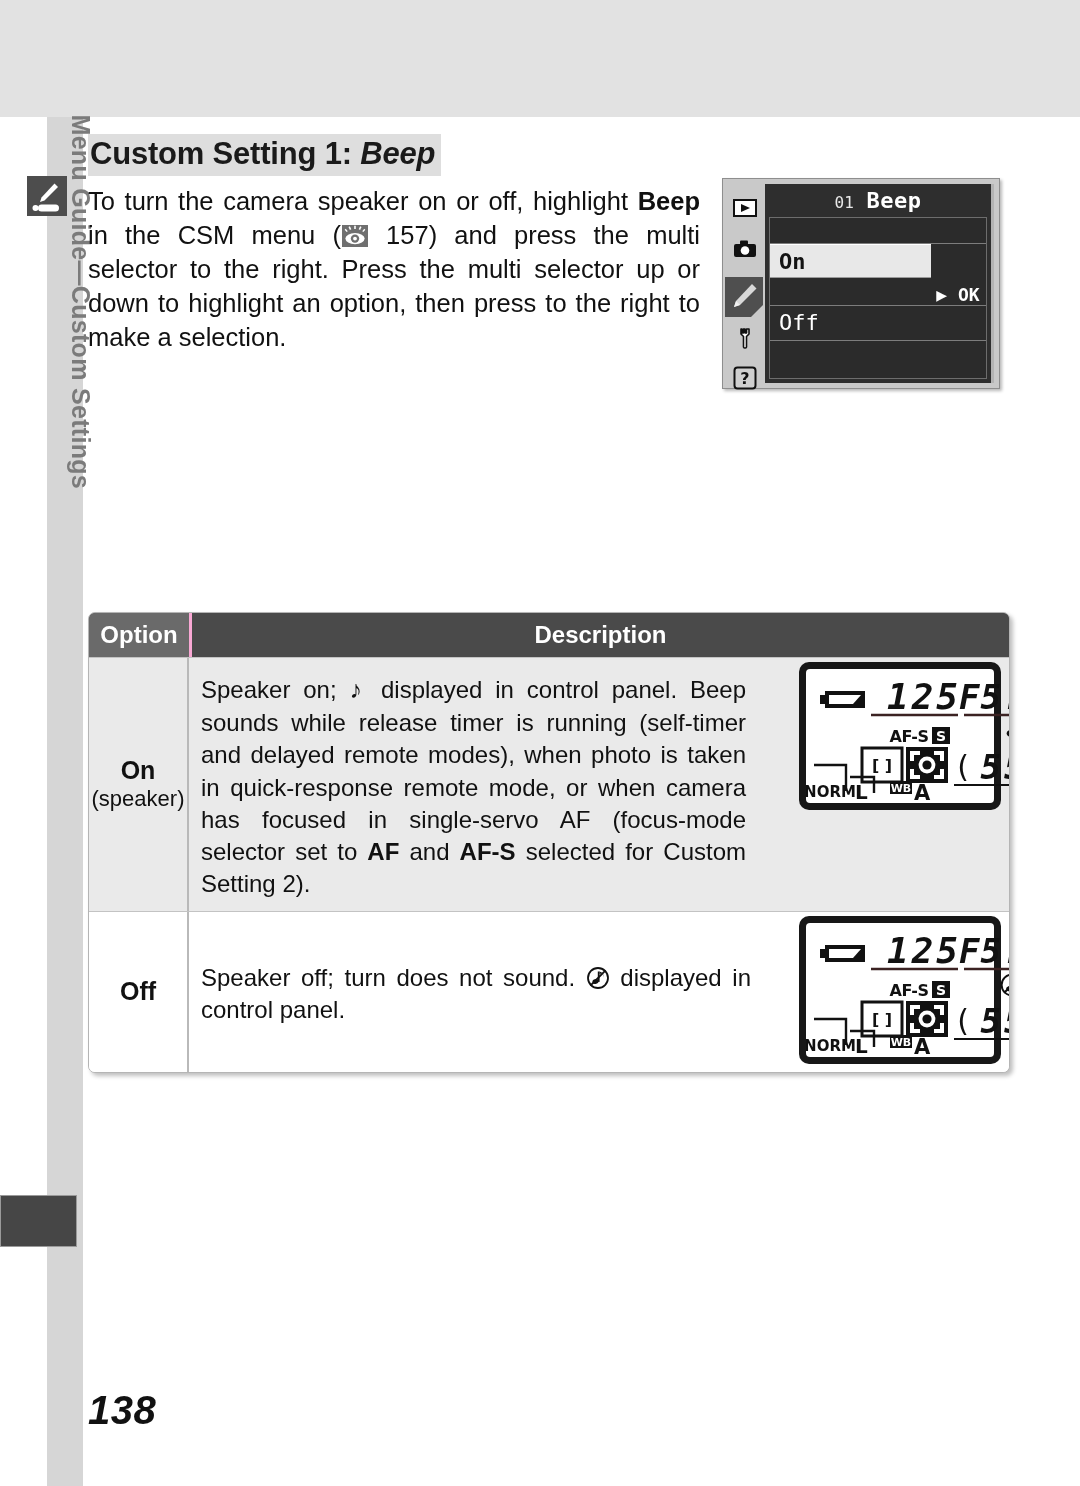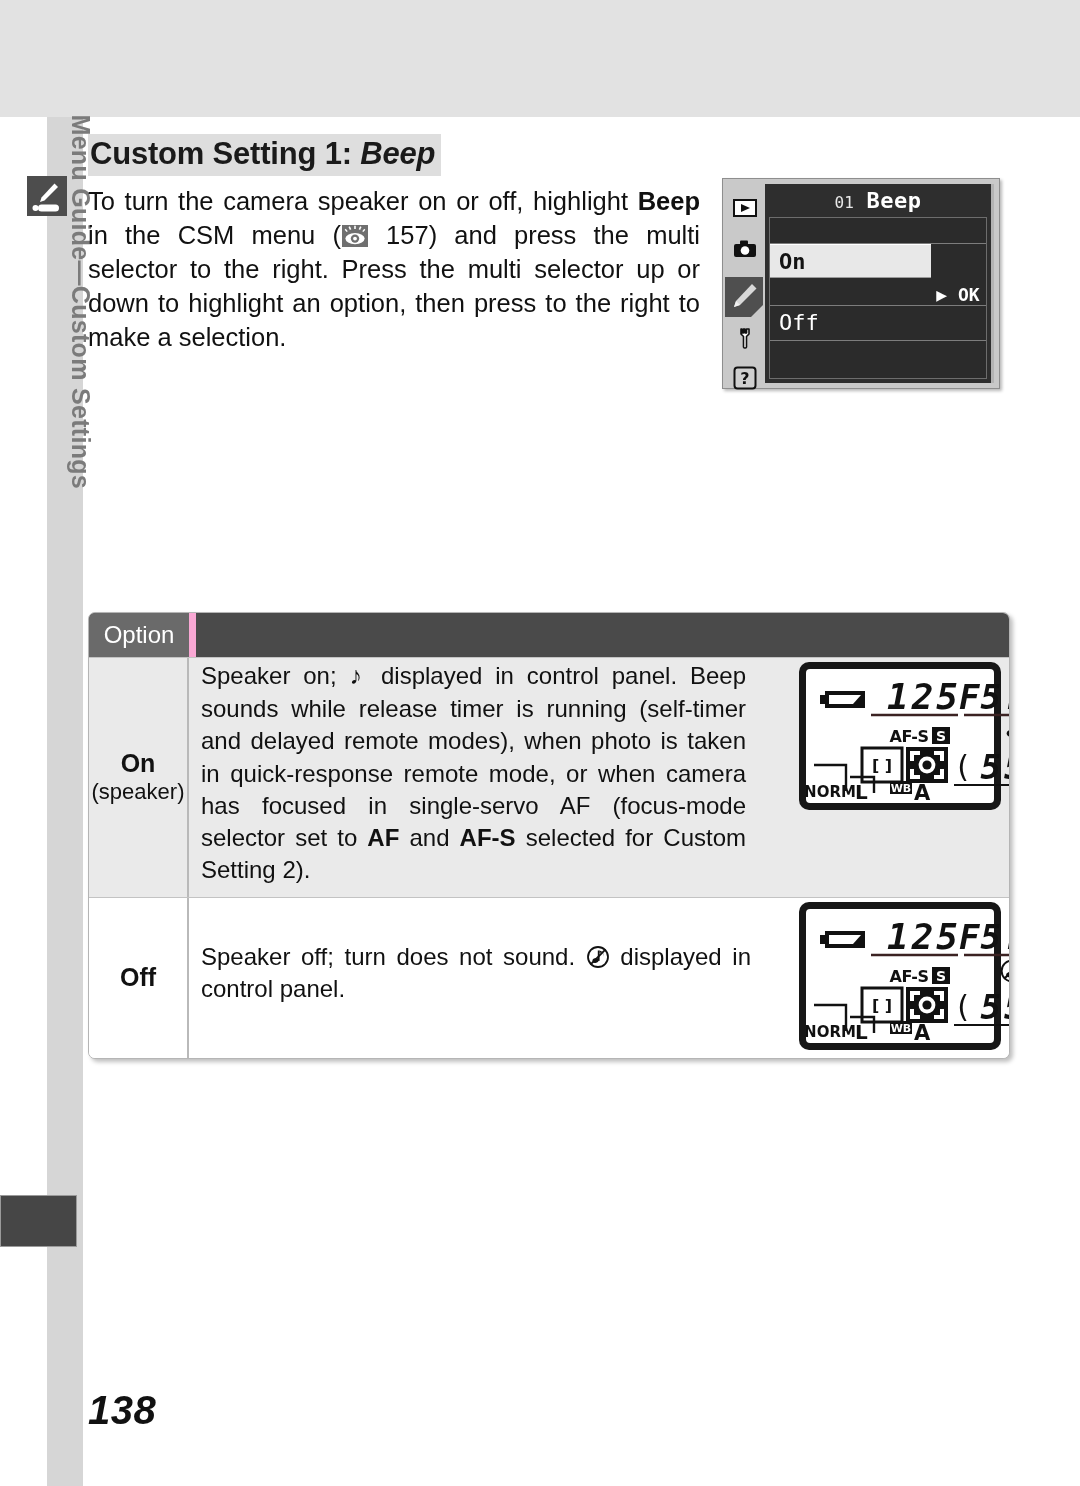--- a/index.html
+++ b/index.html
@@ -152,44 +152,44 @@
     background:#fff;
     border:1px solid #b5b5b5;
     overflow:hidden;
   }
   .thead{
     display:flex;height:44px;background:#4a4a4a;
   }
   .th-opt{
     width:100px;flex:0 0 100px;
     background:#6a6a6a;
-    color:#fff;font-weight:normal;font-size:24px;
+    color:#fff;font-weight:bold;font-size:24px;
     display:flex;align-items:center;justify-content:center;
-    border-right:7px solid #f9a8d4;
+    border-right:3px solid #f9a8d4;
     border-radius:5px 0 0 0;
   }
   .th-desc{
     flex:1;background:#4a4a4a;color:#fff;font-weight:bold;font-size:24px;
     display:flex;align-items:center;justify-content:center;
   }
   .trow{display:flex;border-top:1px solid #c3c3c3;}
   .trow.on{background:#eaeaea;}
   .trow.off{background:#ffffff;}
   .td-opt{
     width:100px;flex:0 0 100px;
     border-right:2px solid #b9b9b9;
     display:flex;flex-direction:column;
     align-items:center;justify-content:center;
     font-size:24px;color:#111;text-align:center;
     padding:4px 2px;box-sizing:border-box;
   }
   .td-opt .lbl{font-weight:bold;font-size:25px;}
   .td-opt .dflt{font-size:22px;font-weight:normal;margin-top:1px;}
   .td-desc{
-    flex:1;position:relative;padding:1px 12px 10px 12px;
+    flex:1;position:relative;padding:15px 12px 10px 12px;
     box-sizing:border-box;
   }
   .desc-text{
     width:545px;
     font-size:24px;line-height:1.345;color:#111;
     text-align:justify;
   }
   .desc-text b{font-weight:bold;}
   .row-off .desc-text{width:550px;}
   .trow.on{min-height:182px;}
@@ -323,20 +323,21 @@
         <div class="menu-ok">▶ OK</div>
       </div>
     </div>
   </div>
 
   
   <div class="tbl-wrap">
 
     <div class="thead">
       <div class="th-opt">Option</div>
+      <div class="th-desc">Description</div>
     </div>
 
     <div class="trow on">
       <div class="td-opt">
         <span class="lbl">On</span>
         <span class="dflt">(speaker)</span>
       </div>
       <div class="td-desc">
         <div class="desc-text"><span>Speaker on;  </span><span class="note-on">♪</span><span> displayed in control panel.  Beep sounds while release timer is running (self-timer and delayed remote modes), when photo is taken in quick-response remote mode, or when camera has focused in single-servo AF (focus-mode selector set to </span><b>AF</b><span> and </span><b>AF-S</b><span> selected for Custom Setting 2).</span></div>
 

